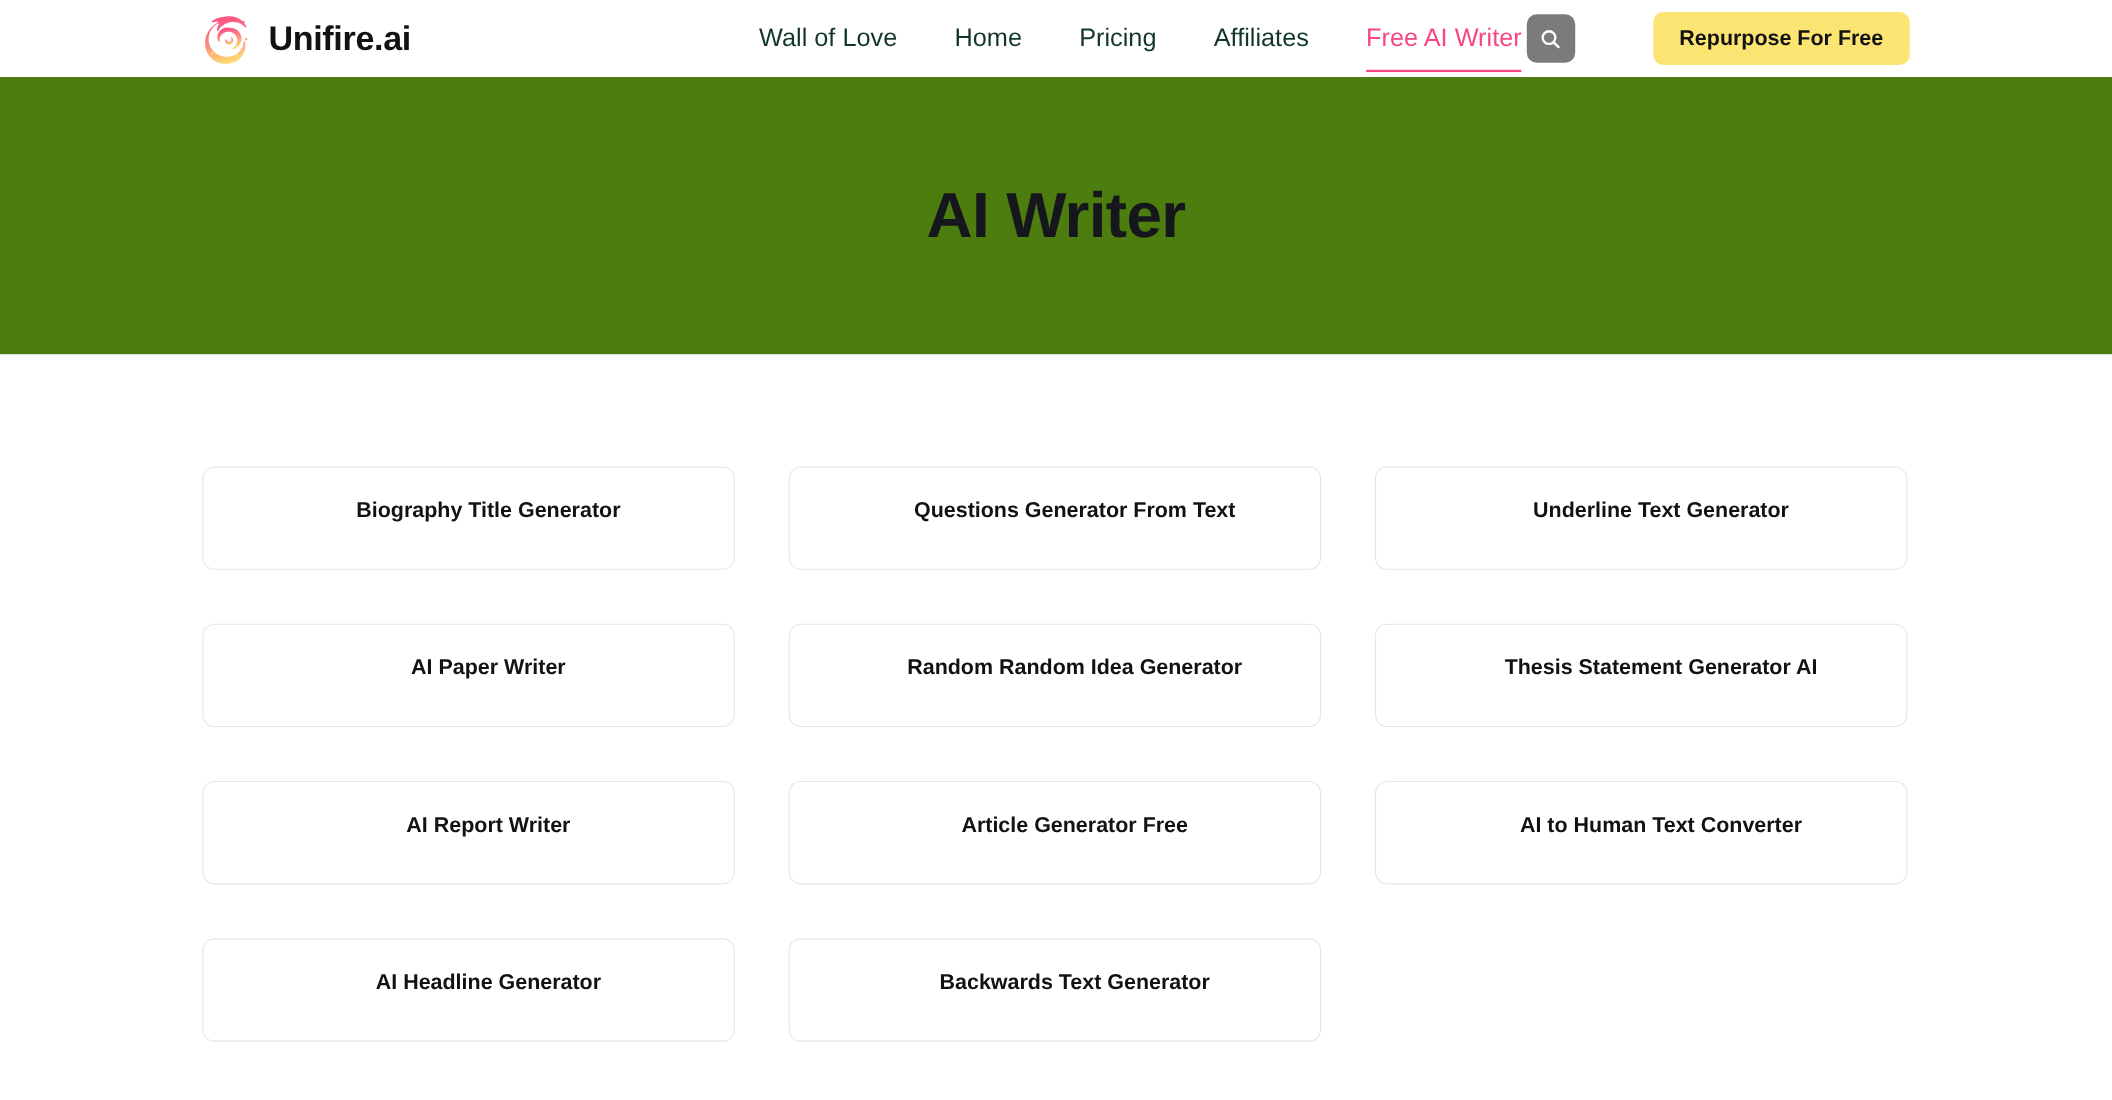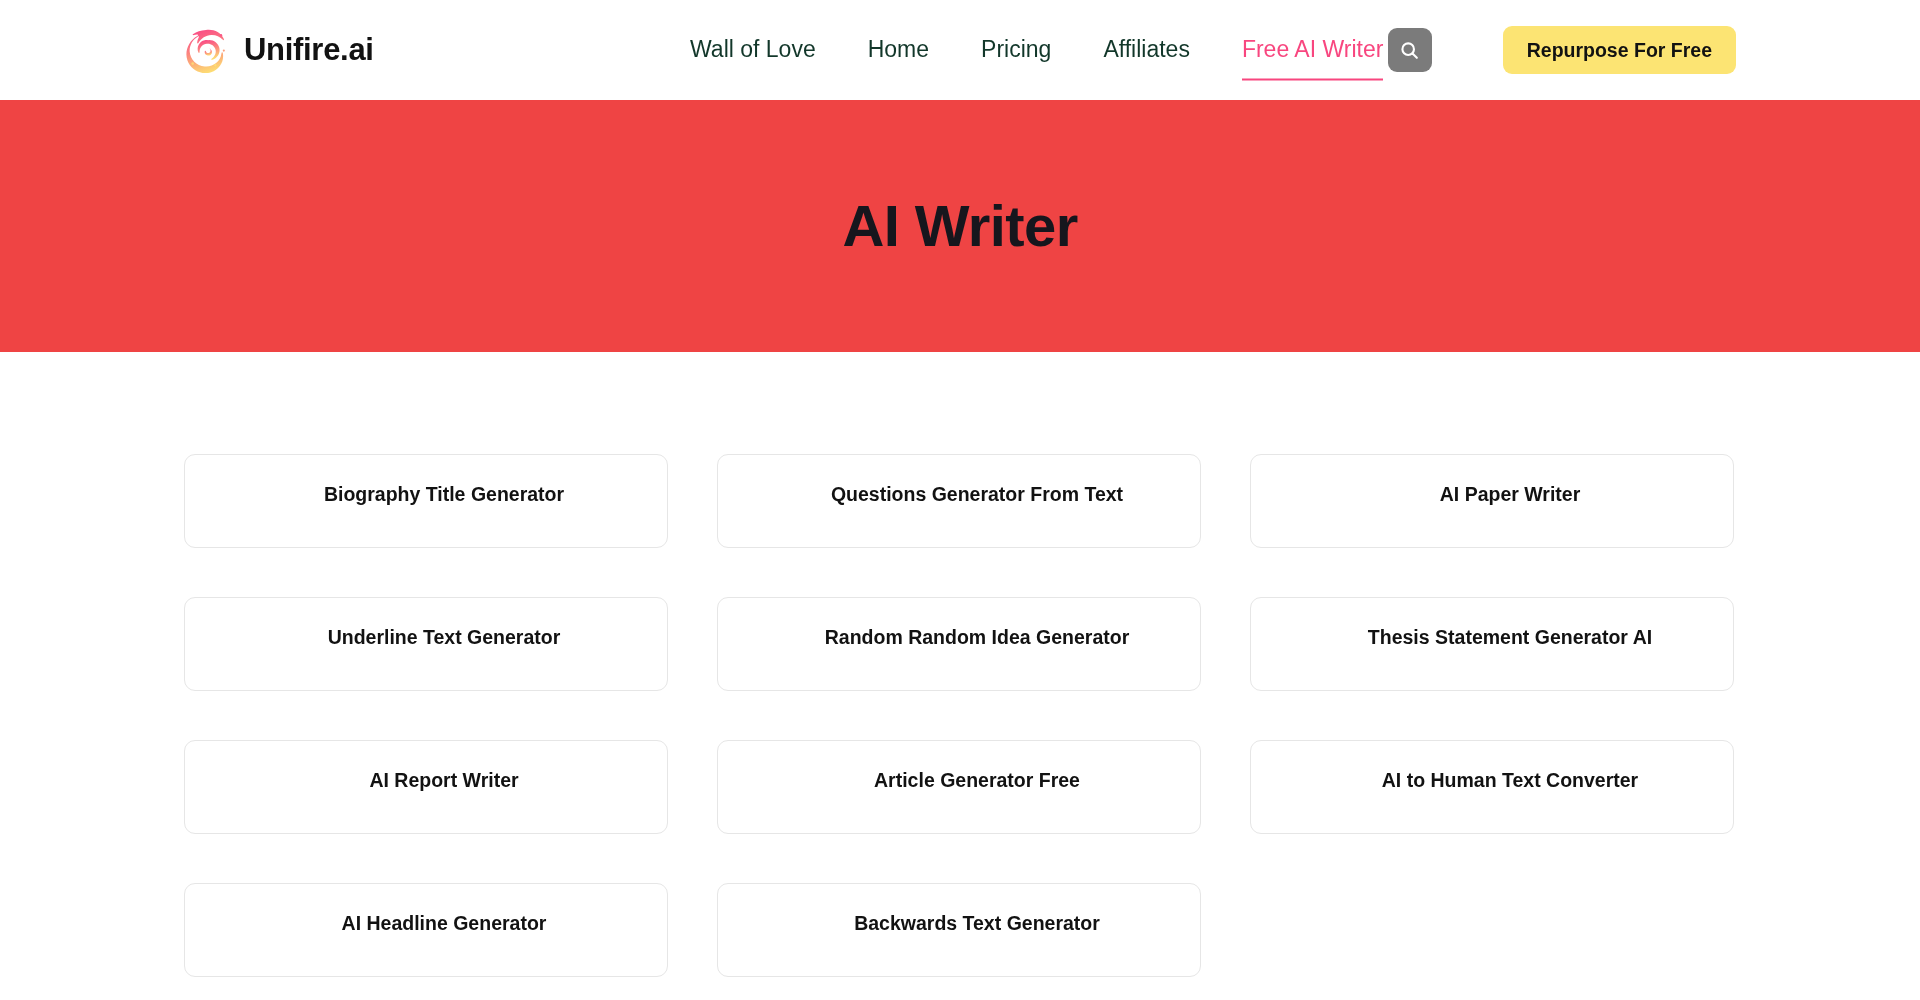--- a/index.html
+++ b/index.html
@@ -9,21 +9,21 @@
     height: 1000px;
     background: #ffffff;
     font-family: "Liberation Sans", sans-serif;
     overflow: hidden;
   }
 
   
   .site-header {
     position: relative;
     width: 100%;
-    height: 100px;
+    height: 70px;
     background: #ffffff;
     display: flex;
     align-items: center;
   }
 
   .brand {
     position: absolute;
     left: 184px;
     top: 50%;
     transform: translateY(-50%);
@@ -119,21 +119,21 @@
     font-family: "Liberation Sans", sans-serif;
     display: flex;
     align-items: center;
     margin-left: 44px;
   }
 
   
   .hero-banner {
     width: 100%;
     height: 252px;
-    background: #ef4444;
+    background: #4d7c0f;
     display: flex;
     align-items: center;
     justify-content: center;
   }
 
   .hero-title {
     font-size: 58px;
     font-weight: bold;
     color: #16161d;
     letter-spacing: -0.6px;
@@ -228,25 +228,25 @@
 <main class="tools-section">
   <div class="tools-grid">
 
     <a class="tool-card" href="#">
       <span class="tool-card-label">Biography Title Generator</span>
     </a>
     <a class="tool-card" href="#">
       <span class="tool-card-label">Questions Generator From Text</span>
     </a>
     <a class="tool-card" href="#">
+      <span class="tool-card-label">Underline Text Generator</span>
+    </a>
+
+    <a class="tool-card" href="#">
       <span class="tool-card-label">AI Paper Writer</span>
-    </a>
-
-    <a class="tool-card" href="#">
-      <span class="tool-card-label">Underline Text Generator</span>
     </a>
     <a class="tool-card" href="#">
       <span class="tool-card-label">Random Random Idea Generator</span>
     </a>
 
     <a class="tool-card" href="#">
       <span class="tool-card-label">Thesis Statement Generator AI</span>
     </a>
     <a class="tool-card" href="#">
       <span class="tool-card-label">AI Report Writer</span>

